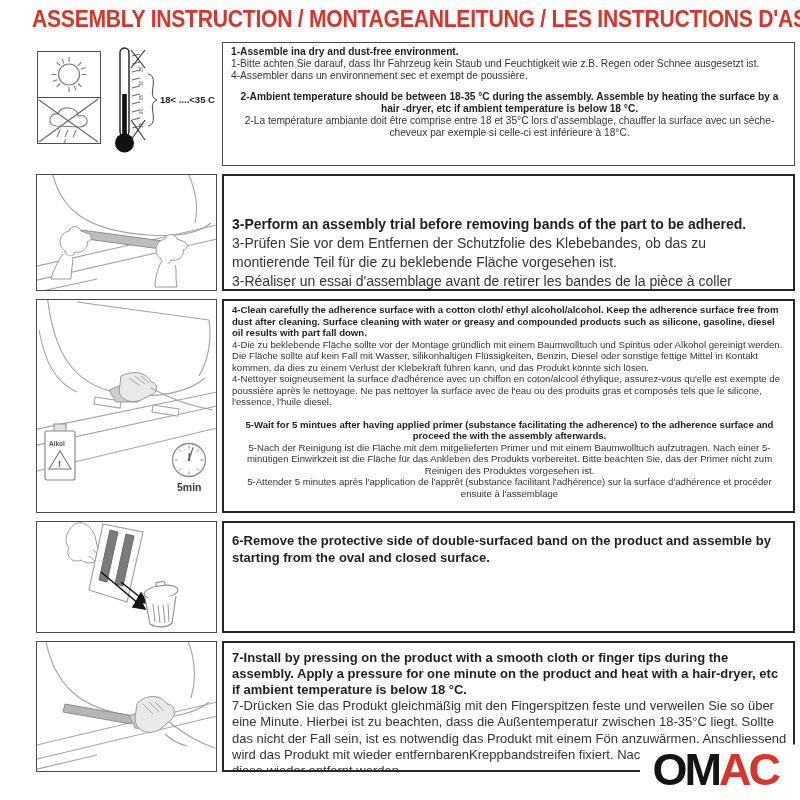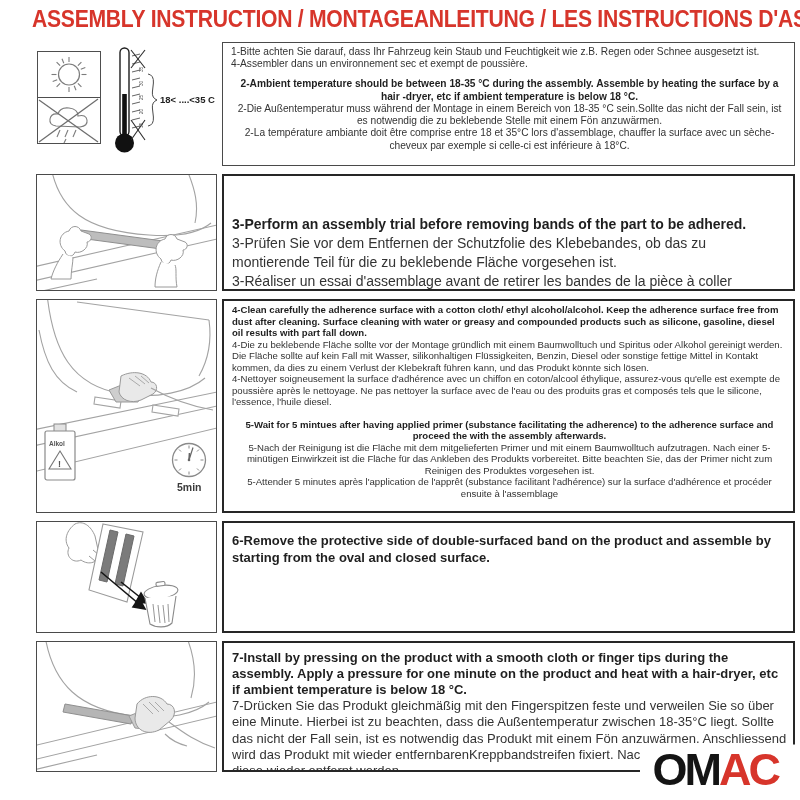--- a/index.html
+++ b/index.html
@@ -112,26 +112,26 @@
           <line x1="95" y1="78" x2="109" y2="98"></line>
             <line x1="109" y1="78" x2="95" y2="98"></line>
         </g>
         <path d="M 112,32 q 6,1 5.4,9 l -1,9 q -0.6,6 4.6,8 q -5.2,2 -4.6,8 l 1,9 q 0.6,8 -5.4,9" fill="none" stroke="#4a4a4a" stroke-width="1"></path>
       </g>
       <text x="124" y="61" font-size="9.5" font-weight="bold" fill="#222">18&lt; ....&lt;35 C</text>
     </svg>
   </div>
   <div class="textcell thin r1" style="top:42px;height:124px;">
     <div class="step">
+      <p class="en">1-Assemble ina dry and dust-free environment.</p>
       <p>1-Bitte achten Sie darauf, dass Ihr Fahrzeug kein Staub und Feuchtigkeit wie z.B. Regen oder Schnee ausgesetzt ist.</p>
       <p>4-Assembler dans un environnement sec et exempt de poussière.</p>
     </div>
     <div class="step">
       <p class="en">2-Ambient temperature should be between 18-35 °C  during the assembly. Assemble by heating the surface by a hair -dryer, etc if ambient temperature is below 18 °C.</p>
-      <p>2-Die Außentemperatur muss während der Montage in einem Bereich von 18-35 °C  sein.Sollte das nicht der Fall sein, ist es notwendig die zu beklebende Stelle mit einem Fön anzuwärmen.</p>
       <p>2-La température ambiante doit être comprise entre 18 et 35°C lors d'assemblage, chauffer la surface avec un sèche-cheveux par exemple si celle-ci est inférieure à 18°C.</p>
     </div>
   </div>
 
   <div class="figcell" style="top:174px;height:117px;">
     <svg width="179" height="115" viewBox="0 0 179 115">
       <g fill="none" stroke="#a3a3a3" stroke-width="1.1">
         <path d="M 14,-8 C 22,34 48,56 112,60 C 140,62 162,58 174,48"></path>
         <path d="M 150,-5 C 158,14 162,30 158,48"></path>
         <path d="M -4,92 L 180,50"></path>

